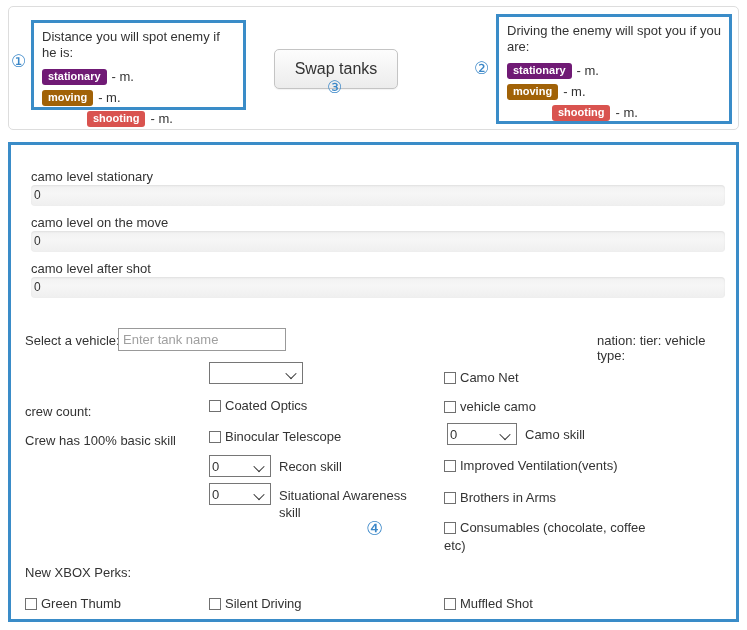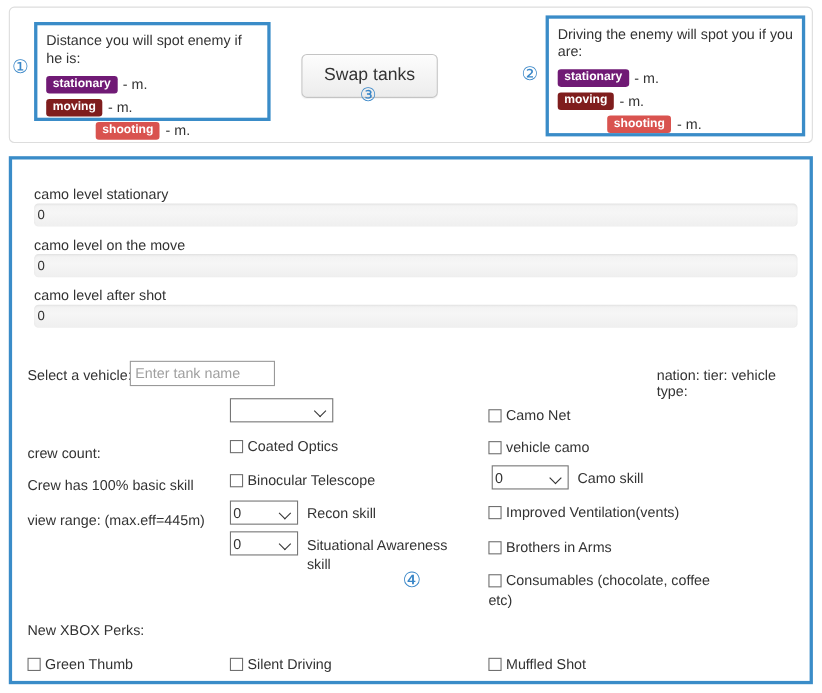--- a/index.html
+++ b/index.html
@@ -61,21 +61,21 @@
     display: inline-block;
     color: #ffffff;
     font-size: 11px;
     font-weight: bold;
     padding: 2px 6px 3px 6px;
     border-radius: 3px;
     line-height: 11px;
     vertical-align: middle;
   }
   .badge-green  { background: #701a75; }
-  .badge-orange { background: #7f1d1d; }
+  .badge-orange { background: #a16207; }
   .badge-red    { background: #d9534f; margin-left: 45px; }
   .metres {
     display: inline-block;
     vertical-align: middle;
     font-size: 13px;
     color: #333;
     padding-left: 5px;
   }
 
   .swap-btn {
@@ -233,28 +233,27 @@
   <div class="camo-label" style="top:24px;">camo level stationary</div>
   <div class="bar" style="top:40px;">0</div>
 
   <div class="camo-label" style="top:70px;">camo level on the move</div>
   <div class="bar" style="top:86px;">0</div>
 
   <div class="camo-label" style="top:116px;">camo level after shot</div>
   <div class="bar" style="top:132px;">0</div>
 
   <div class="lbl" style="left:14px; top:188px;">Select a vehicle:</div>
-  <input type="text" style="position: absolute; left: 107px; top: 183px; width: 132px; height: 23px;" placeholder="Enter tank name">
+  <input type="text" style="position: absolute; left: 107px; top: 183px; width: 168px; height: 23px;" placeholder="Enter tank name">
   <div class="lbl" style="left:586px; top:188px;">nation: tier: vehicle type:</div>
 
   <span class="marker" style="left:355px; top:374px; font-size:19px;">④</span>
 
   <div class="lbl" style="left:14px; top:259px;">crew count:</div>
   <div class="lbl" style="left:14px; top:288px;">Crew has 100% basic skill</div>
-  <div class="lbl" style="left:14px; top:320px;">view range: (max.eff=445m)</div>
 
   <div class="sel-wrap" style="left:198px; top:217px;">
     <select style="width:94px;">
       <option></option>
     </select>
   </div>
 
   <label class="cb-row" style="left:198px; top:253px;">
     <span class="cb"></span><span class="cb-text">Coated Optics</span>
   </label>

